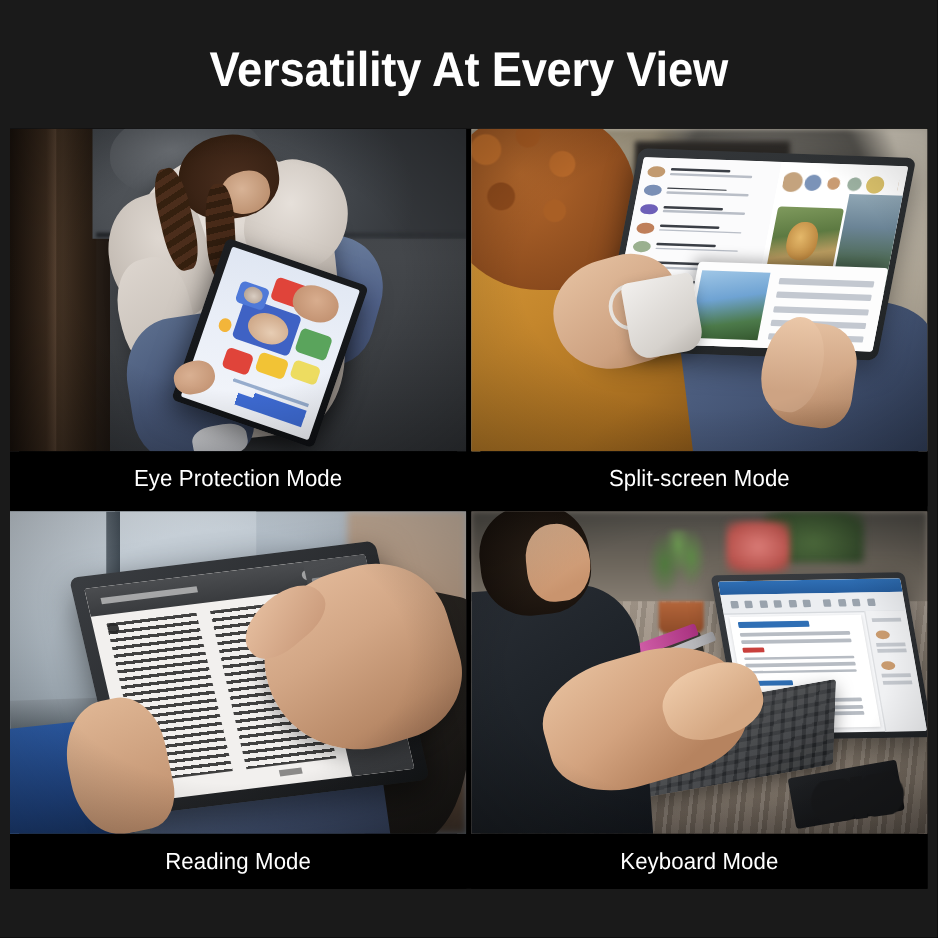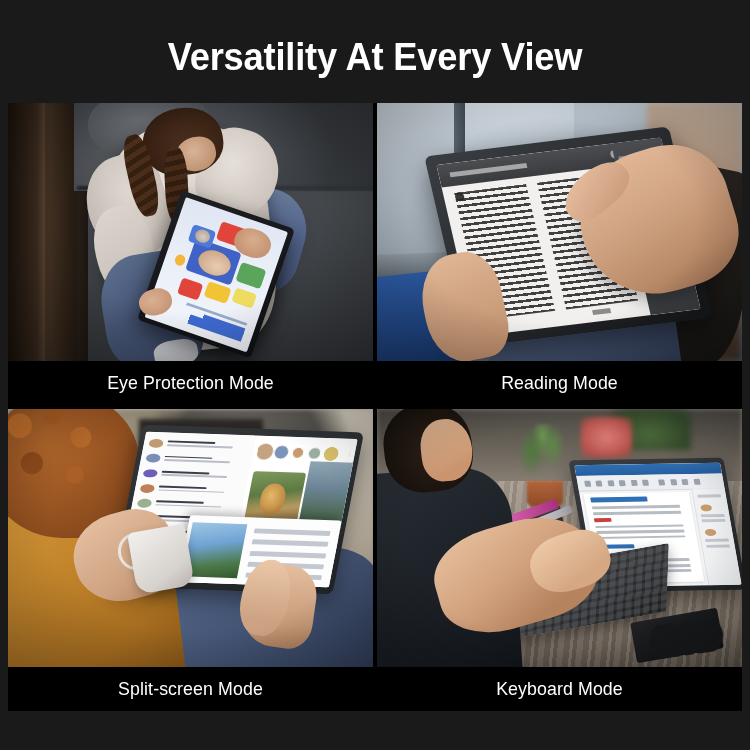--- a/index.html
+++ b/index.html
@@ -671,65 +671,20 @@
             <div class="card c-blue2"></div>
             <div class="card c-photo2"></div>
             <div class="card c-red2"></div>
           </div>
         </div>
         <div class="handL"></div>
         <div class="handR"></div>
         <div class="vig"></div>
       </div>
       <div class="caption">Eye Protection Mode</div>
-    </div>
-
-    <div class="cell">
-      <div class="photo p2">
-        <div class="win1"></div>
-        <div class="winframe"></div>
-        <div class="win2"></div>
-        <div class="winsill"></div>
-        <div class="bluebox"></div>
-        <div class="blur-r"></div>
-        <div class="person-arm"></div>
-        <div class="jeans"></div>
-        <div class="tablet">
-          <div class="screen">
-            <div class="topbar">
-              <div class="tb-t"></div>
-              <div class="tb-i" style="right:6%"></div>
-              <div class="tb-i" style="right:13%"></div>
-              <div class="tb-i" style="right:20%"></div>
-            </div>
-            <div class="drop"></div>
-            <div class="colL"></div>
-            <div class="colR"></div>
-            <div class="pagenum"></div>
-            <div class="sidepanel">
-              <div class="sp-row" style="top:8%"></div>
-              <div class="sp-row" style="top:13%"></div>
-              <div class="sp-row" style="top:24%"></div>
-              <div class="sp-dot" style="top:23%"></div>
-              <div class="sp-row" style="top:36%"></div>
-              <div class="sp-dot" style="top:35%"></div>
-              <div class="sp-row" style="top:48%"></div>
-              <div class="sp-dot" style="top:47%"></div>
-              <div class="sp-row" style="top:60%"></div>
-              <div class="sp-dot" style="top:59%"></div>
-              <div class="sp-row" style="top:72%"></div>
-            </div>
-          </div>
-        </div>
-        <div class="handlow"></div>
-        <div class="handmain"></div>
-        <div class="finger"></div>
-        <div class="vig"></div>
-      </div>
-      <div class="caption">Reading Mode</div>
     </div>
 
     <div class="cell">
       <div class="photo p3">
         <div class="bg-blur"></div>
         <div class="table"></div>
         <div class="tablelegs"></div>
         <div class="jeans"></div>
         <div class="shirt"></div>
         <div class="hair"></div>
@@ -797,20 +752,65 @@
         <div class="mughandle"></div>
         <div class="mug"></div>
         <div class="handR"></div>
         <div class="finger"></div>
         <div class="vig"></div>
       </div>
       <div class="caption">Split-screen Mode</div>
     </div>
 
     <div class="cell">
+      <div class="photo p2">
+        <div class="win1"></div>
+        <div class="winframe"></div>
+        <div class="win2"></div>
+        <div class="winsill"></div>
+        <div class="bluebox"></div>
+        <div class="blur-r"></div>
+        <div class="person-arm"></div>
+        <div class="jeans"></div>
+        <div class="tablet">
+          <div class="screen">
+            <div class="topbar">
+              <div class="tb-t"></div>
+              <div class="tb-i" style="right:6%"></div>
+              <div class="tb-i" style="right:13%"></div>
+              <div class="tb-i" style="right:20%"></div>
+            </div>
+            <div class="drop"></div>
+            <div class="colL"></div>
+            <div class="colR"></div>
+            <div class="pagenum"></div>
+            <div class="sidepanel">
+              <div class="sp-row" style="top:8%"></div>
+              <div class="sp-row" style="top:13%"></div>
+              <div class="sp-row" style="top:24%"></div>
+              <div class="sp-dot" style="top:23%"></div>
+              <div class="sp-row" style="top:36%"></div>
+              <div class="sp-dot" style="top:35%"></div>
+              <div class="sp-row" style="top:48%"></div>
+              <div class="sp-dot" style="top:47%"></div>
+              <div class="sp-row" style="top:60%"></div>
+              <div class="sp-dot" style="top:59%"></div>
+              <div class="sp-row" style="top:72%"></div>
+            </div>
+          </div>
+        </div>
+        <div class="handlow"></div>
+        <div class="handmain"></div>
+        <div class="finger"></div>
+        <div class="vig"></div>
+      </div>
+      <div class="caption">Reading Mode</div>
+    </div>
+
+    <div class="cell">
       <div class="photo p4">
         <div class="bg-dark"></div>
         <div class="bg-green"></div>
         <div class="bg-pink"></div>
         <div class="wood"></div>
         <div class="plant"></div>
         <div class="pot"></div>
         <div class="notebook"></div>
         <div class="marker"></div>
         <div class="stylus"></div>

